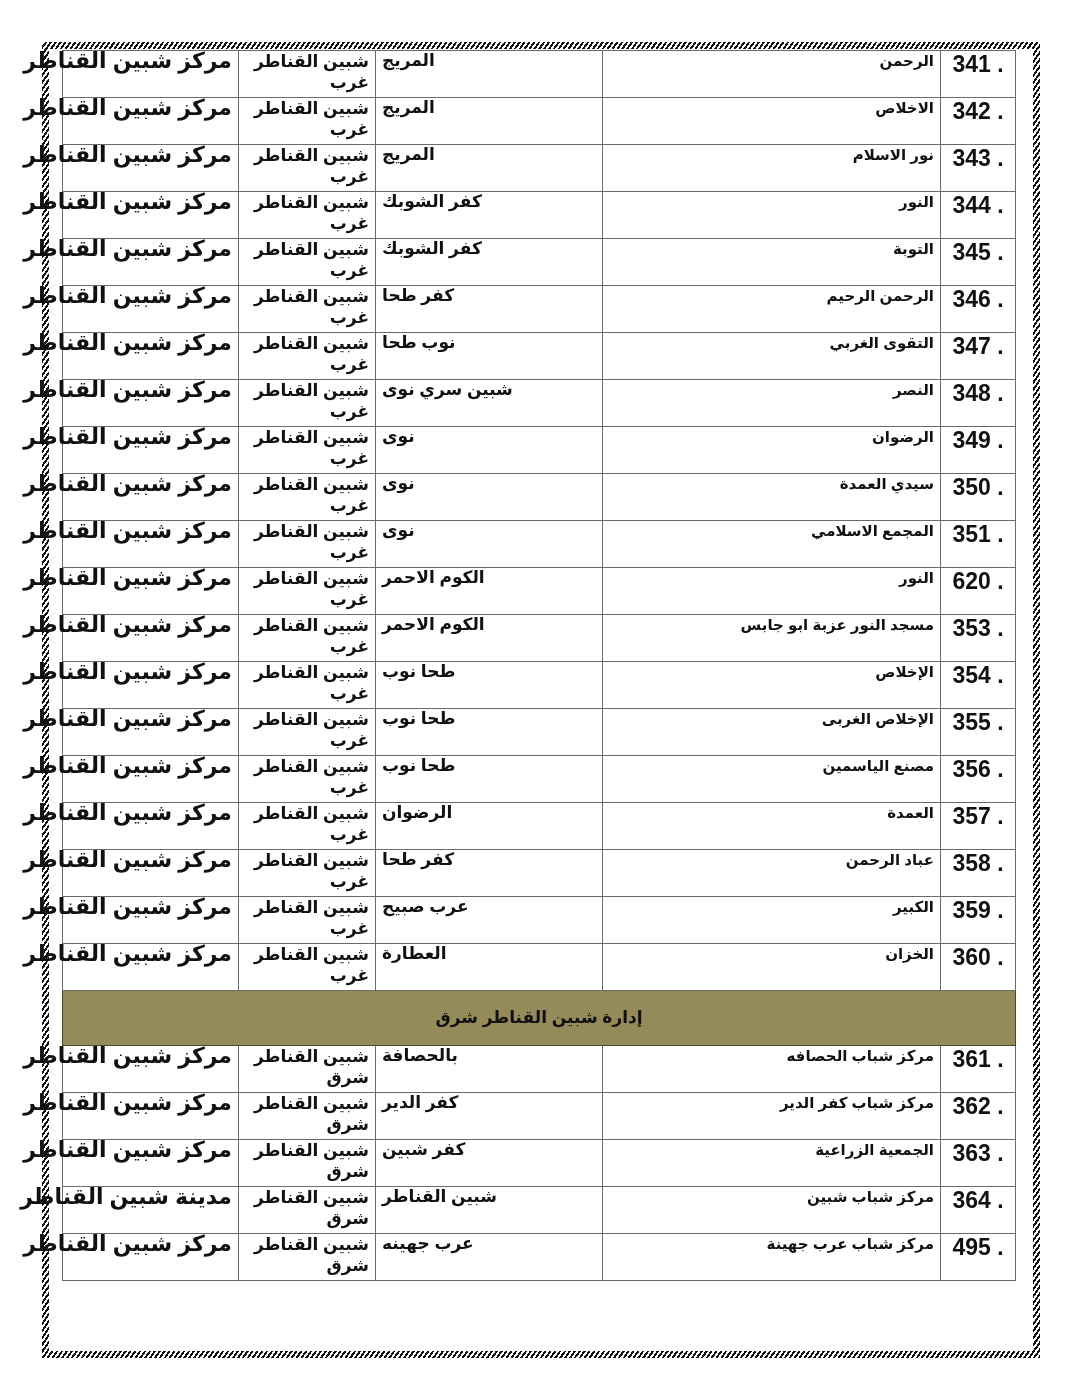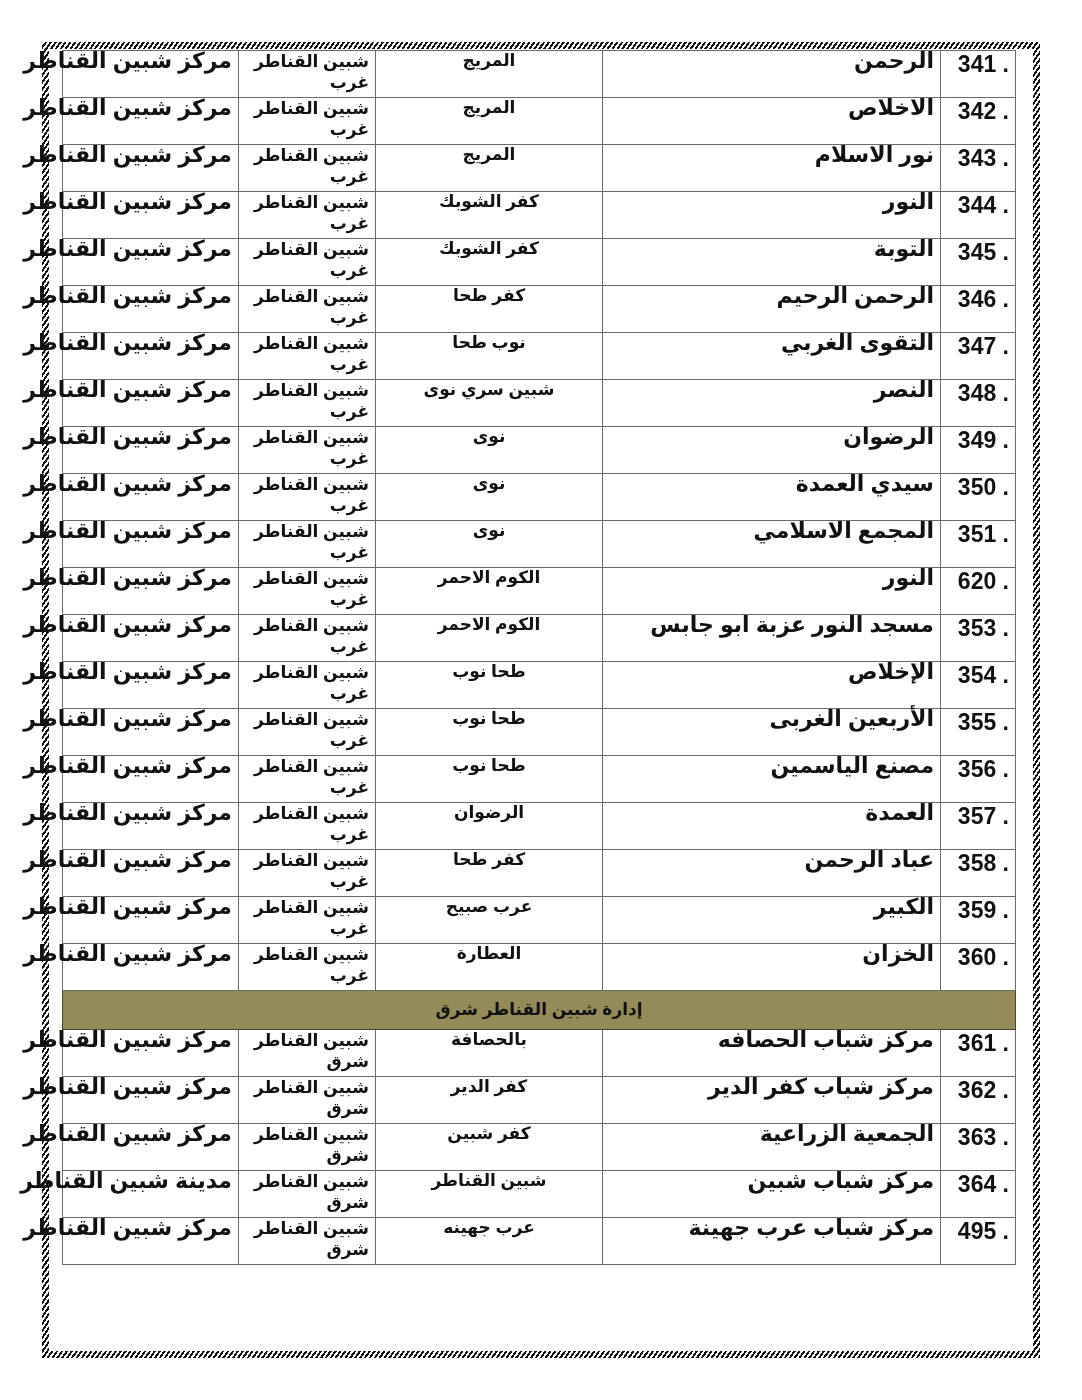--- a/index.html
+++ b/index.html
@@ -50,40 +50,40 @@
       border: 1.5px solid #6a6a6a;
       height: 47px;
       vertical-align: top;
       padding: 0 6px;
       box-sizing: border-box;
       color: #111;
     }
     td.col-num {
       width: 75px;
       direction: ltr;
-      text-align: right;
+      text-align: center;
       font-size: 23px;
       font-weight: bold;
       padding: 2px 4px 0 8px;
       line-height: 26px;
       white-space: nowrap;
       margin-left: 20px;
     }
     td.col-name {
       width: 338px;
       text-align: right;
-      font-size: 22px;
+      font-size: 15px;
       font-weight: bold;
       padding-top: 14px;
       padding-right: 10px;
       line-height: 20px;
     }
     td.col-village {
       width: 227px;
-      text-align: center;
+      text-align: left;
       font-size: 17px;
       font-weight: bold;
       padding-top: 10px;
       padding-right: 10px;
       line-height: 20px;
     }
     td.col-unit {
       width: 137px;
       text-align: right;
       font-size: 17px;
@@ -102,21 +102,21 @@
       line-height: 20px;
       white-space: nowrap;
     }
     tr.section-row td {
       height: 24px;
       background: #958a5a;
       border: 1.5px solid #4a4530;
       text-align: center;
       font-size: 17px;
       font-weight: bold;
-      padding: 8px;
+      padding: 16px;
       line-height: 22px;
       vertical-align: middle;
     }
     .unit-line { display: block; }
   </style>
 </head>
 <body>
 
 <div class="page-border">
   <div class="page-inner"></div>
@@ -273,21 +273,21 @@
     <td class="col-village">طحا نوب</td>
     <td class="col-unit">
       <span class="unit-line">شبين القناطر</span>
       <span class="unit-line">غرب</span>
     </td>
     <td class="col-center">مركز  شبين القناطر</td>
   </tr>
 
   <tr>
     <td class="col-num">355 .</td>
-    <td class="col-name">الأربعين الغربى</td>
+    <td class="col-name">الإخلاص الغربى</td>
     <td class="col-village">طحا نوب</td>
     <td class="col-unit">
       <span class="unit-line">شبين القناطر</span>
       <span class="unit-line">غرب</span>
     </td>
     <td class="col-center">مركز  شبين القناطر</td>
   </tr>
 
   <tr>
     <td class="col-num">356 .</td>

